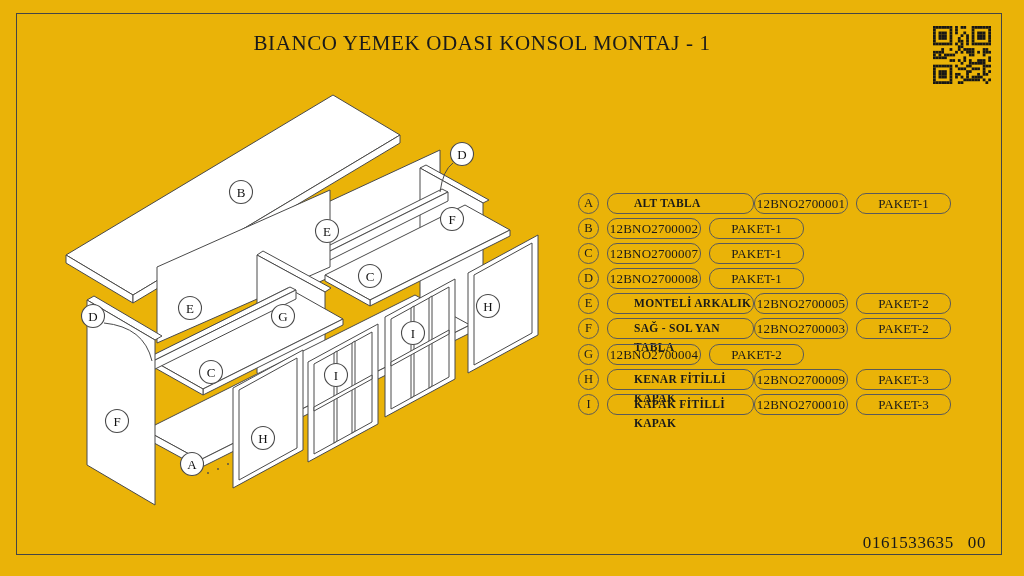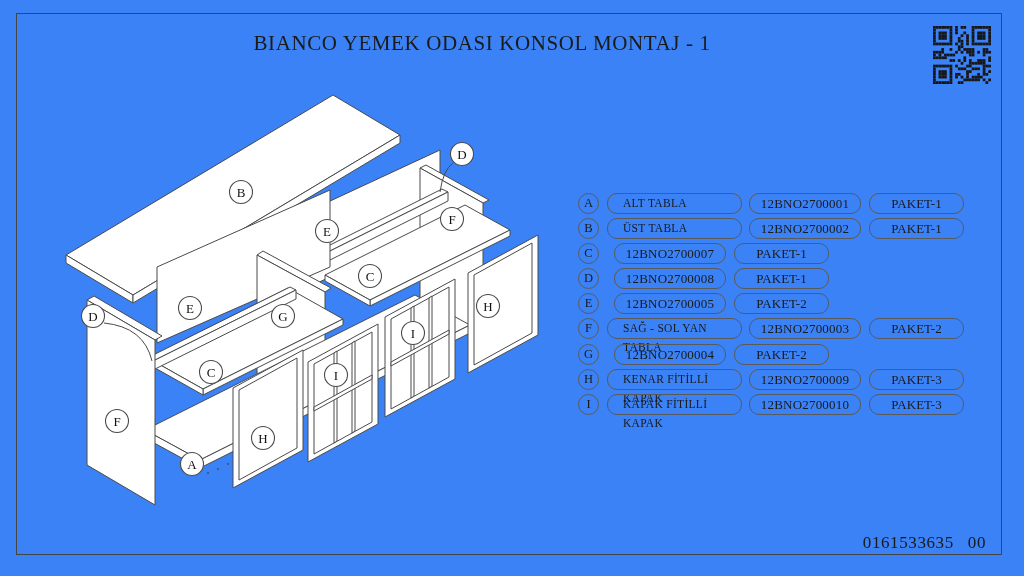--- a/index.html
+++ b/index.html
@@ -1,17 +1,17 @@
 <!DOCTYPE html>
 <html><head>
 <meta charset="utf-8">
 <style>
   html,body{margin:0;padding:0;background:#ffffff;}
   .screen{
-    position:relative;width:1024px;height:576px;background:#3b82f6;overflow:hidden;
+    position:relative;width:1024px;height:576px;background:#eab308;overflow:hidden;
     font-family:"Liberation Serif","DejaVu Serif",serif;color:#1a1a1a;
   }
   .frame{
     position:absolute;left:16px;top:13px;width:986px;height:542px;
     border:1.5px solid #454545;box-sizing:border-box;
   }
   .title{
     position:absolute;left:0;right:60px;top:31px;margin:0;text-align:center;
     font-size:21px;font-weight:400;letter-spacing:.6px;white-space:nowrap;
   }
@@ -22,22 +22,22 @@
   .diagram .lbl circle{fill:#ffffff;stroke:#4a4a4a;stroke-width:1.1;}
   .diagram .lbl text{font-family:"Liberation Serif","DejaVu Serif",serif;font-size:13px;fill:#111;text-anchor:middle;}
   .diagram .dot{fill:#4a4a4a;stroke:none;}
   .parts{position:absolute;left:578px;top:193px;}
   .prow{display:flex;align-items:stretch;height:21px;margin-bottom:4.1px;}
   .pletter{
     flex:none;width:19px;height:19px;border:1px solid #5a5a5a;border-radius:50%;
     text-align:center;line-height:19px;font-size:12.5px;margin-right:8px;margin-top:0;
   }
   .pill{flex:none;border:1px solid #5a5a5a;border-radius:10px;box-sizing:border-box;line-height:19px;}
-  .pname{width:135px;padding-left:15px;font-size:11.5px;letter-spacing:.3px;}
-  .pcode{width:112px;margin-left:7px;text-align:center;font-size:13px;letter-spacing:.2px;}
+  .pname{width:147px;padding-left:26px;font-size:11.5px;letter-spacing:.3px;font-weight:bold;}
+  .pcode{width:94px;text-align:center;font-size:13px;letter-spacing:.2px;}
   .ppack{width:95px;margin-left:8px;text-align:center;font-size:13px;}
   .footer{position:absolute;right:38px;bottom:23px;font-size:17px;letter-spacing:.6px;}
   .footer .rev{margin-left:14px;}
 </style>
 </head>
 <body>
 
 <div class="screen">
 
   <div class="frame"></div>
@@ -409,39 +409,39 @@
   <div class="parts" id="parts">
     <div class="prow">
       <span class="pletter">A</span>
       <span class="pill pname">ALT TABLA</span>
       <span class="pill pcode">12BNO2700001</span>
       <span class="pill ppack">PAKET-1</span>
     </div>
 
     <div class="prow">
       <span class="pletter">B</span>
-      <span class="pill pname">ÜST TABLA</span>
       <span class="pill pcode">12BNO2700002</span>
       <span class="pill ppack">PAKET-1</span>
     </div>
 
     <div class="prow">
       <span class="pletter">C</span>
       <span class="pill pcode">12BNO2700007</span>
       <span class="pill ppack">PAKET-1</span>
     </div>
 
     <div class="prow">
       <span class="pletter">D</span>
       <span class="pill pcode">12BNO2700008</span>
       <span class="pill ppack">PAKET-1</span>
     </div>
 
     <div class="prow">
       <span class="pletter">E</span>
+      <span class="pill pname">MONTELİ ARKALIK</span>
       <span class="pill pcode">12BNO2700005</span>
       <span class="pill ppack">PAKET-2</span>
     </div>
 
     <div class="prow">
       <span class="pletter">F</span>
       <span class="pill pname">SAĞ - SOL YAN TABLA</span>
       <span class="pill pcode">12BNO2700003</span>
       <span class="pill ppack">PAKET-2</span>
     </div>

